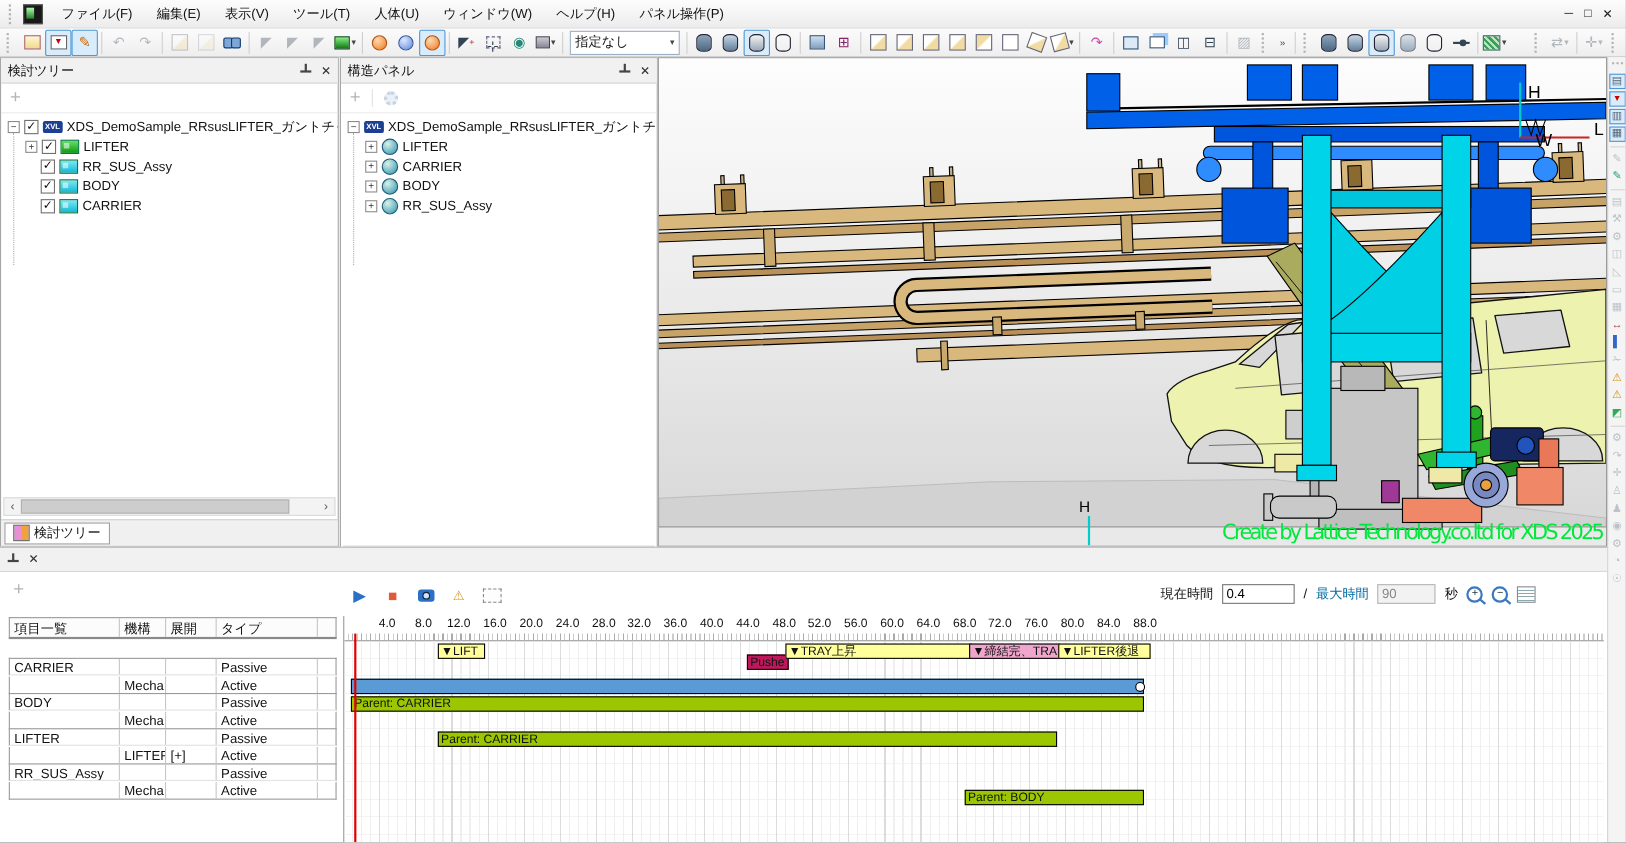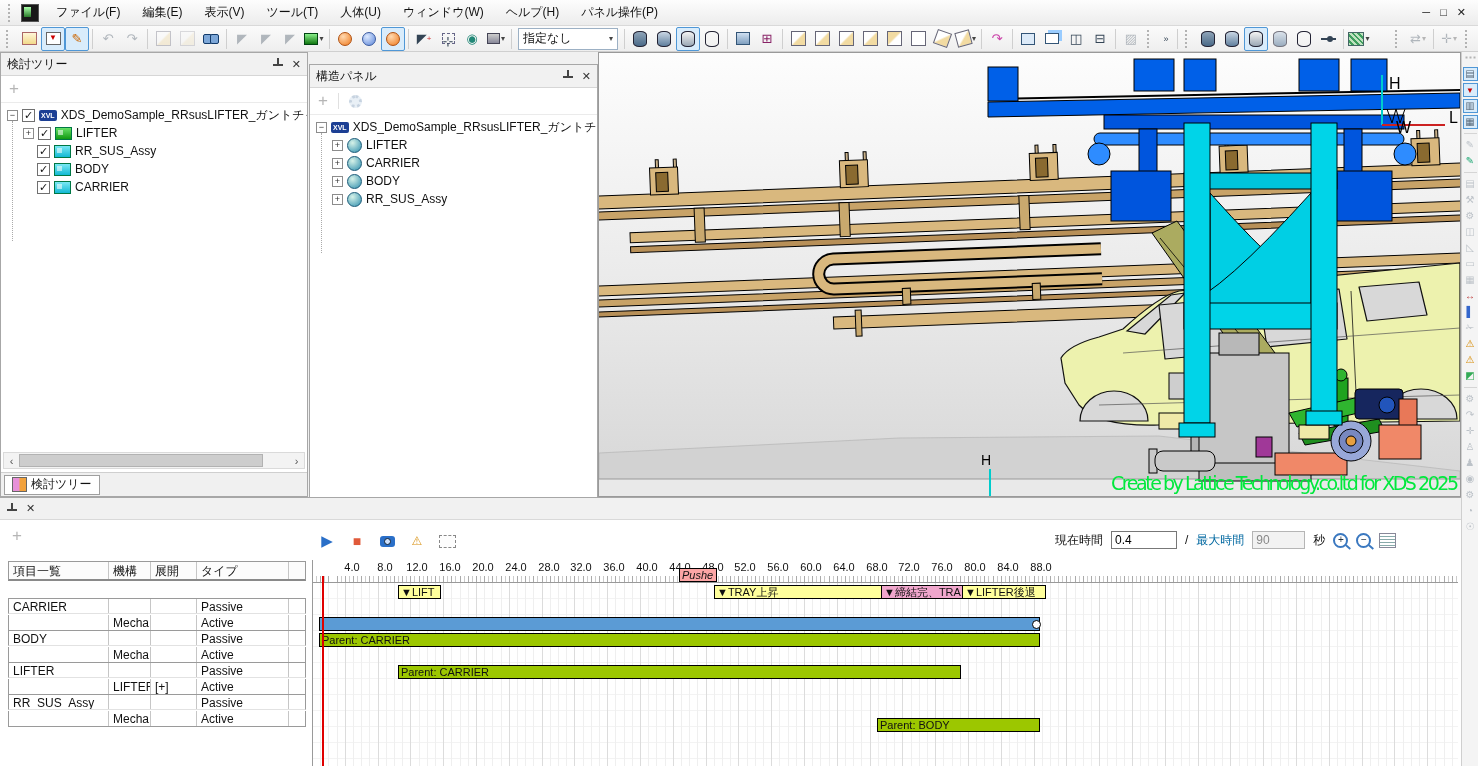--- a/index.html
+++ b/index.html
@@ -325,21 +325,21 @@
       <span class="sarrow">›</span>
     </div>
     <div class="tabbar" style="left:0;right:0;bottom:0">
       <span class="tab">
         <span class="tabico"></span>
         <span>検討ツリー</span>
       </span>
     </div>
   </div>
 
-  <div class="panel" style="left:309px;top:64px;width:289px;height:489px">
+  <div class="panel" style="left:309px;top:52px;width:289px;height:489px">
     <div class="phead">
       <span class="ttl">構造パネル</span>
       <span class="pin"></span>
       <span class="xbtn">✕</span>
     </div>
     <div class="ptool">
       <span class="plus">+</span>
       <span style="width:1px;height:16px;background:#e0e0e0"></span>
       <span class="gear"></span>
     </div>
@@ -705,21 +705,21 @@
       <span class="tickl" style="left:581px">72.0</span>
       <span class="tickl" style="left:614px">76.0</span>
       <span class="tickl" style="left:647px">80.0</span>
       <span class="tickl" style="left:680px">84.0</span>
       <span class="tickl" style="left:713px">88.0</span>
     </div>
     <div class="gtick"></div>
     <div class="gbody"></div>
 
     <span class="bar" style="left: 85px; top: 25px; width: 39px; background: rgb(255, 255, 156);">▼LIFT</span>
-    <span class="bar" style="left: 366px; top: 8px; width: 34px; background: #fca5a5; font-style: italic;">Pushe</span>
+    <span class="bar" style="left: 366px; top: 35px; width: 34px; background: #be185d;">Pushe</span>
     <span class="bar" style="left: 401px; top: 25px; width: 166px; background: rgb(255, 255, 156);">▼TRAY上昇</span>
     <span class="bar" style="left: 568px; top: 25px; width: 79px; background: rgb(240, 166, 204);">▼締結完、TRA</span>
     <span class="bar" style="left: 649px; top: 25px; width: 80px; background: rgb(255, 255, 156);">▼LIFTER後退</span>
 
     <span class="bar" style="left: 6px; top: 57px; width: 717px; background: rgb(91, 155, 213);"></span>
     <span class="endknob" style="left:719px;top:60px"></span>
     <span class="bar" style="left: 6px; top: 73px; width: 717px; background: rgb(156, 199, 0);">Parent: CARRIER</span>
     <span class="bar" style="left: 85px; top: 105px; width: 559px; background: rgb(156, 199, 0);">Parent: CARRIER</span>
     <span class="bar" style="left: 564px; top: 137px; width: 159px; background: rgb(156, 199, 0); margin-top: 21px;">Parent: BODY</span>
 

